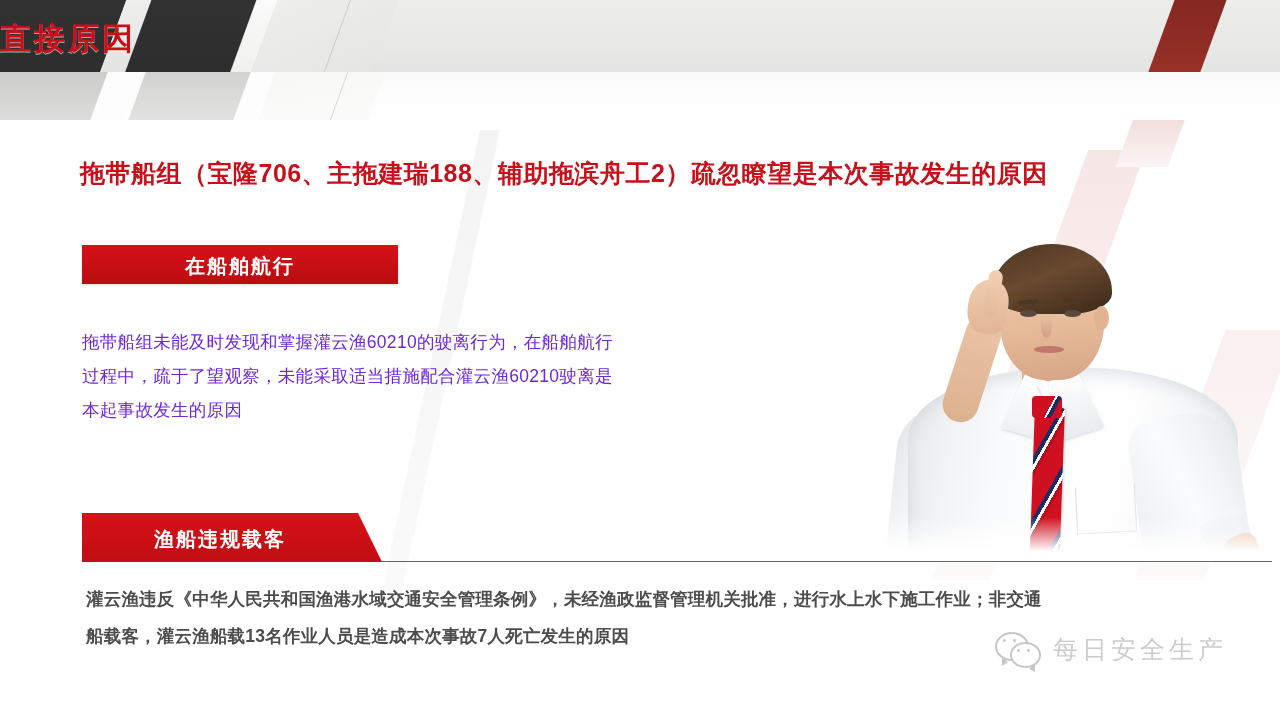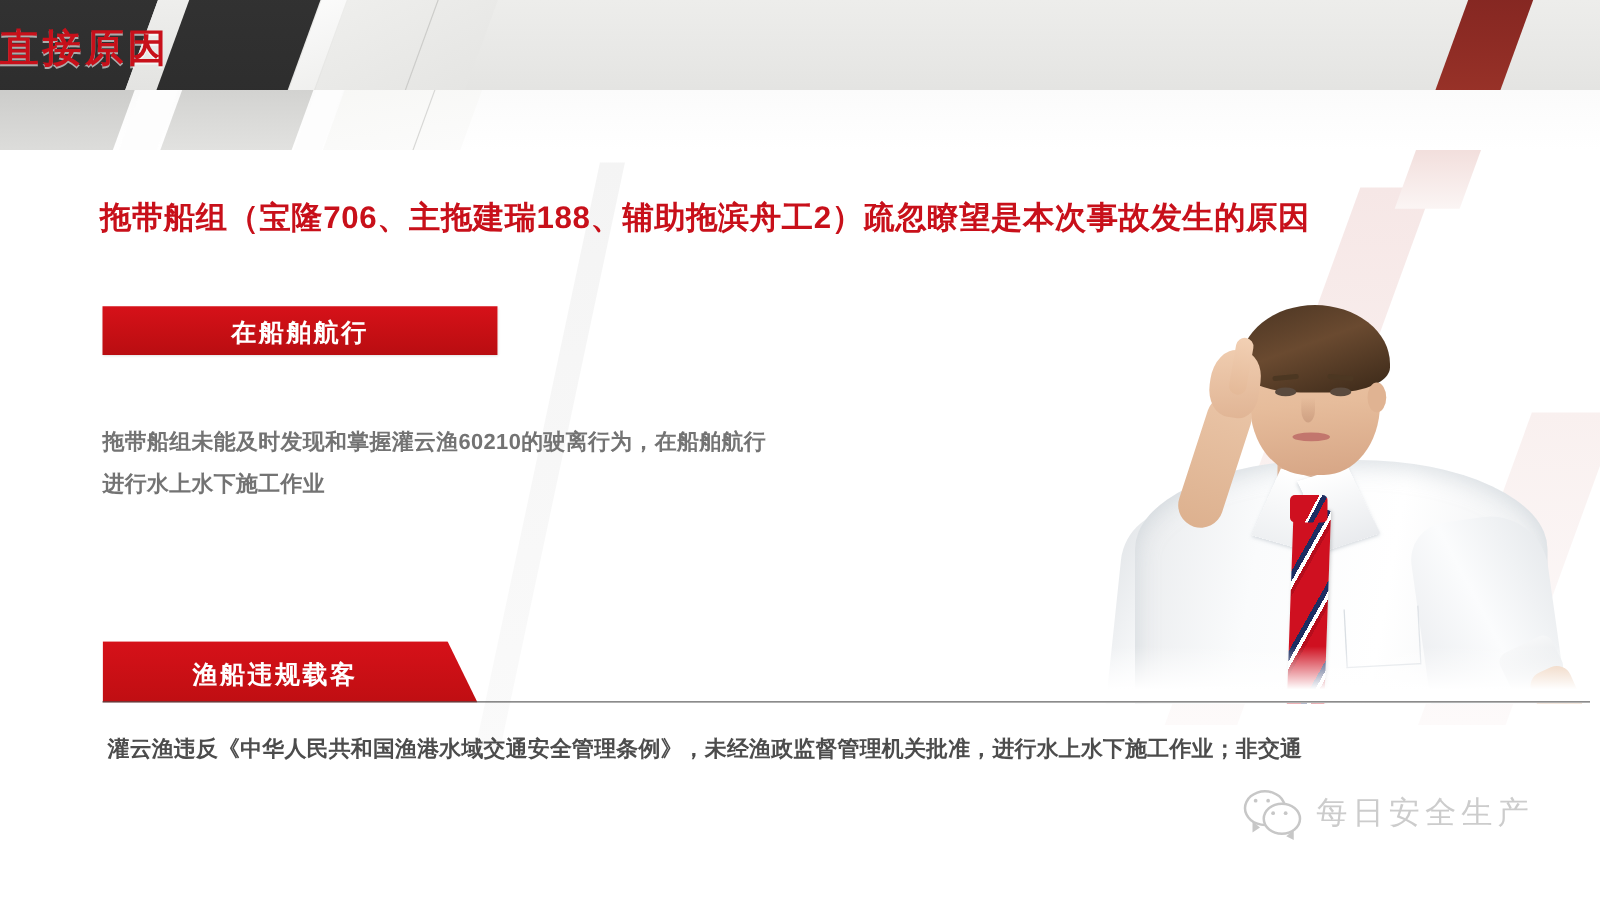--- a/index.html
+++ b/index.html
@@ -109,21 +109,21 @@
     color:#ffffff;font-size:20px;font-weight:bold;letter-spacing:2px;
   }
   .rule{
     position:absolute;left:82px;top:561px;width:1190px;height:1px;
     background:#4a4a4a;z-index:6;opacity:.85;
   }
 
   
   .para1{
     position:absolute;left:82px;top:325px;width:700px;z-index:6;
-    color:#737373;font-size:17.5px;font-weight:bold;line-height:34px;letter-spacing:.3px;margin-top:11px;
+    color:#6d28d9;font-size:17.5px;font-weight:normal;line-height:34px;letter-spacing:.3px;
   }
   .para1 .ln{display:block;white-space:nowrap;}
   .para2{
     position:absolute;left:86px;top:581px;width:1190px;z-index:7;
     color:#4c4c4c;font-size:17.5px;font-weight:bold;line-height:37px;letter-spacing:.2px;
   }
   .para2 .ln{display:block;white-space:nowrap;}
 
   
   .photo{
@@ -341,30 +341,32 @@
   </div>
 
   <div class="headline">拖带船组（宝隆706、主拖建瑞188、辅助拖滨舟工2）疏忽瞭望是本次事故发生的原因</div>
 
   <div class="banner1">
     <div class="btext">在船舶航行</div>
   </div>
 
   <div class="para1">
     <span class="ln">拖带船组未能及时发现和掌握灌云渔60210的驶离行为，在船舶航行</span>
-    <span class="ln">进行水上水下施工作业</span>
+    <span class="ln">过程中，疏于了望观察，未能采取适当措施配合灌云渔60210驶离是</span>
+    <span class="ln">本起事故发生的原因</span>
   </div>
 
   <div class="banner2">
     <div class="btext">渔船违规载客</div>
   </div>
   <div class="rule"></div>
 
   <div class="para2">
     <span class="ln">灌云渔违反《中华人民共和国渔港水域交通安全管理条例》，未经渔政监督管理机关批准，进行水上水下施工作业；非交通</span>
+    <span class="ln">船载客，灌云渔船载13名作业人员是造成本次事故7人死亡发生的原因</span>
   </div>
 
   <div class="watermark">
     <div class="wc-icon">
       <div class="wc-b1"></div>
       <div class="wc-b2"></div>
       <div class="wc-d wc-d1"></div>
       <div class="wc-d wc-d2"></div>
       <div class="wc-d wc-d3"></div>
       <div class="wc-d wc-d4"></div>

